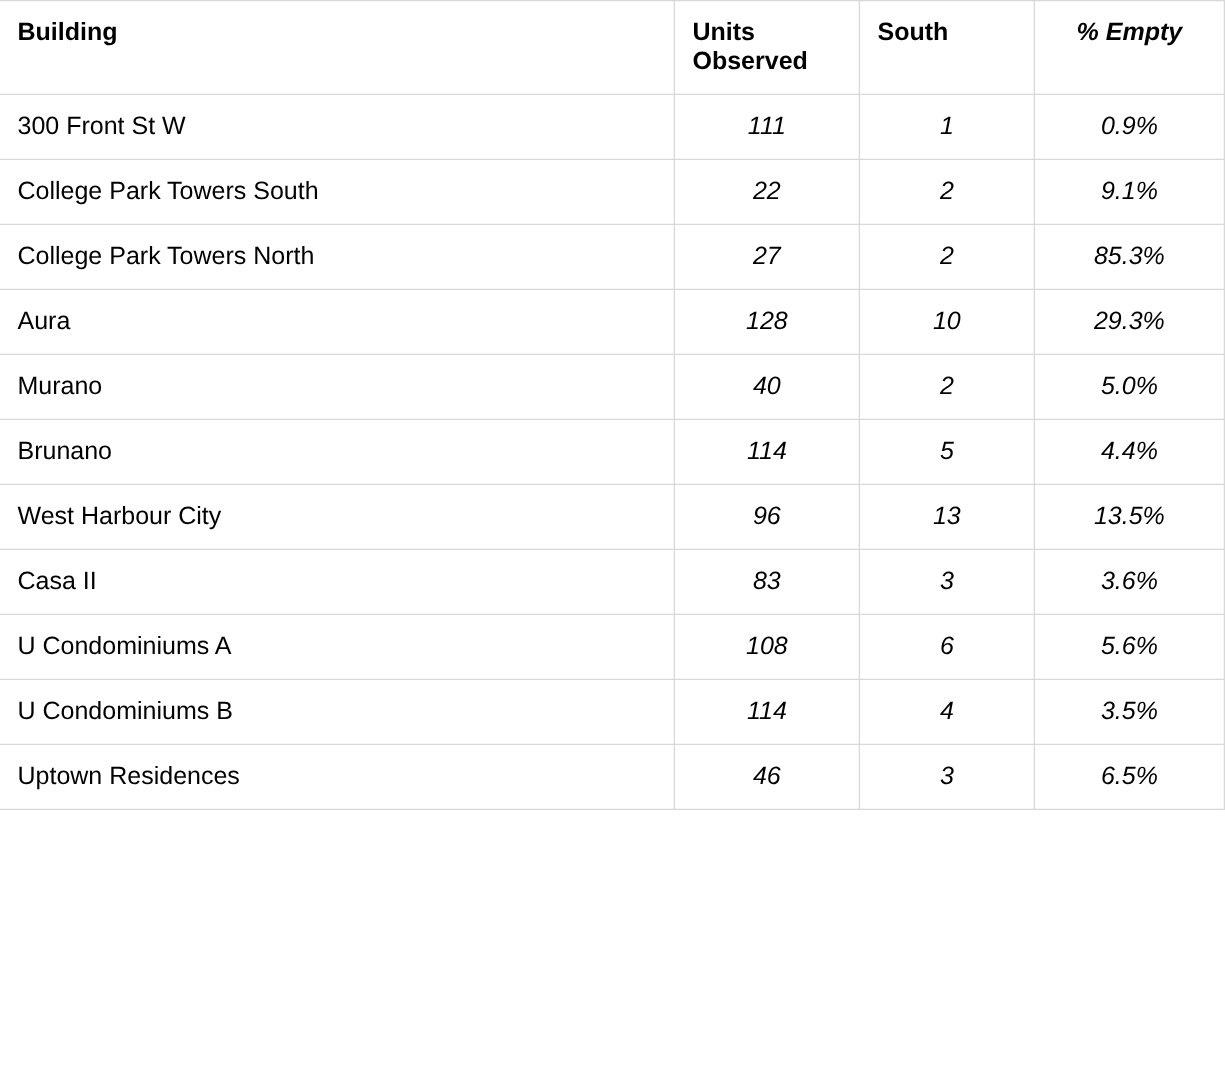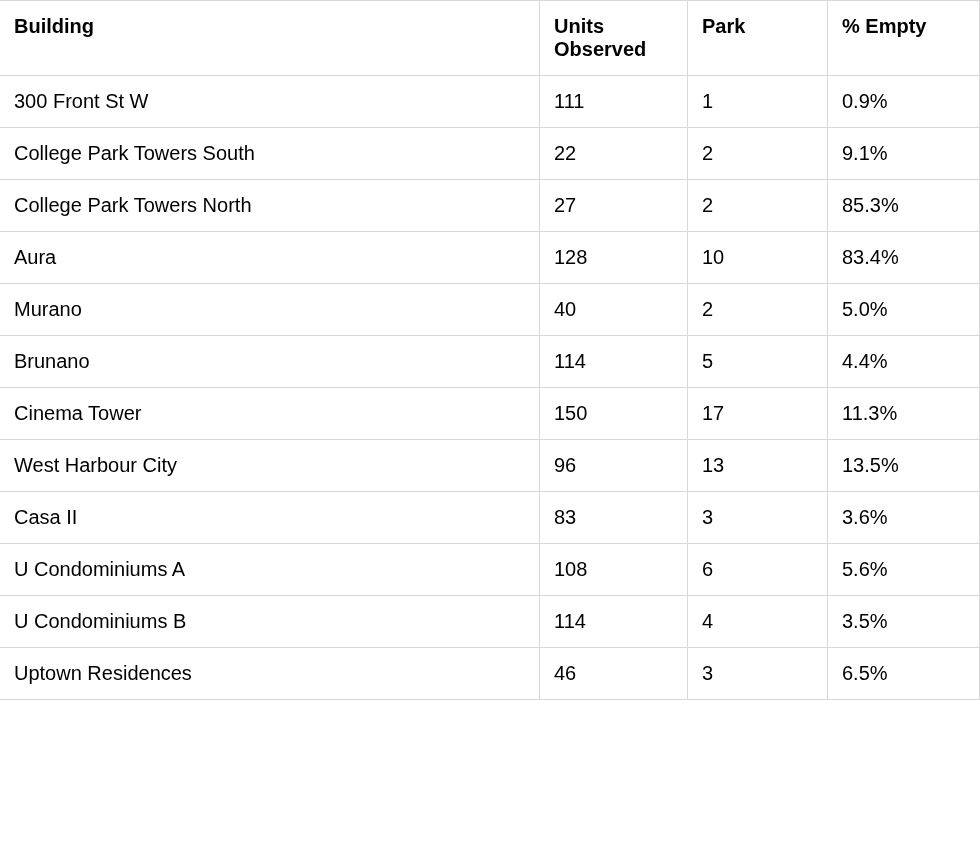--- a/index.html
+++ b/index.html
@@ -20,21 +20,22 @@
     th, td {
       border: 1px solid #d8d8d8;
       padding: 14px 14px;
       vertical-align: top;
     }
     th {
       text-align: left;
       font-weight: 600;
     }
     th.num, td.num {
-      text-align: left;
+      text-align: center;
+      font-style: italic;
     }
     col.building { width: 540px; }
     col.units    { width: 148px; }
     col.empty    { width: 140px; }
     col.pct      { width: 152px; }
     
     table {
       margin-left: -1px;
     }
   </style>
@@ -45,21 +46,21 @@
   <colgroup>
     <col class="building">
     <col class="units">
     <col class="empty">
     <col class="pct">
   </colgroup>
   <thead>
     <tr>
       <th>Building</th>
       <th>Units Observed</th>
-      <th>Park</th>
+      <th>South</th>
       <th class="num">% Empty</th>
     </tr>
   </thead>
   <tbody>
     <tr>
       <td>300 Front St W</td>
       <td class="num">111</td>
       <td class="num">1</td>
       <td class="num">0.9%</td>
     </tr>
@@ -72,39 +73,33 @@
     <tr>
       <td>College Park Towers North</td>
       <td class="num">27</td>
       <td class="num">2</td>
       <td class="num">85.3%</td>
     </tr>
     <tr>
       <td>Aura</td>
       <td class="num">128</td>
       <td class="num">10</td>
-      <td class="num">83.4%</td>
+      <td class="num">29.3%</td>
     </tr>
     <tr>
       <td>Murano</td>
       <td class="num">40</td>
       <td class="num">2</td>
       <td class="num">5.0%</td>
     </tr>
     <tr>
       <td>Brunano</td>
       <td class="num">114</td>
       <td class="num">5</td>
       <td class="num">4.4%</td>
-    </tr>
-    <tr>
-      <td>Cinema Tower</td>
-      <td class="num">150</td>
-      <td class="num">17</td>
-      <td class="num">11.3%</td>
     </tr>
     <tr>
       <td>West Harbour City</td>
       <td class="num">96</td>
       <td class="num">13</td>
       <td class="num">13.5%</td>
     </tr>
     <tr>
       <td>Casa II</td>
       <td class="num">83</td>

